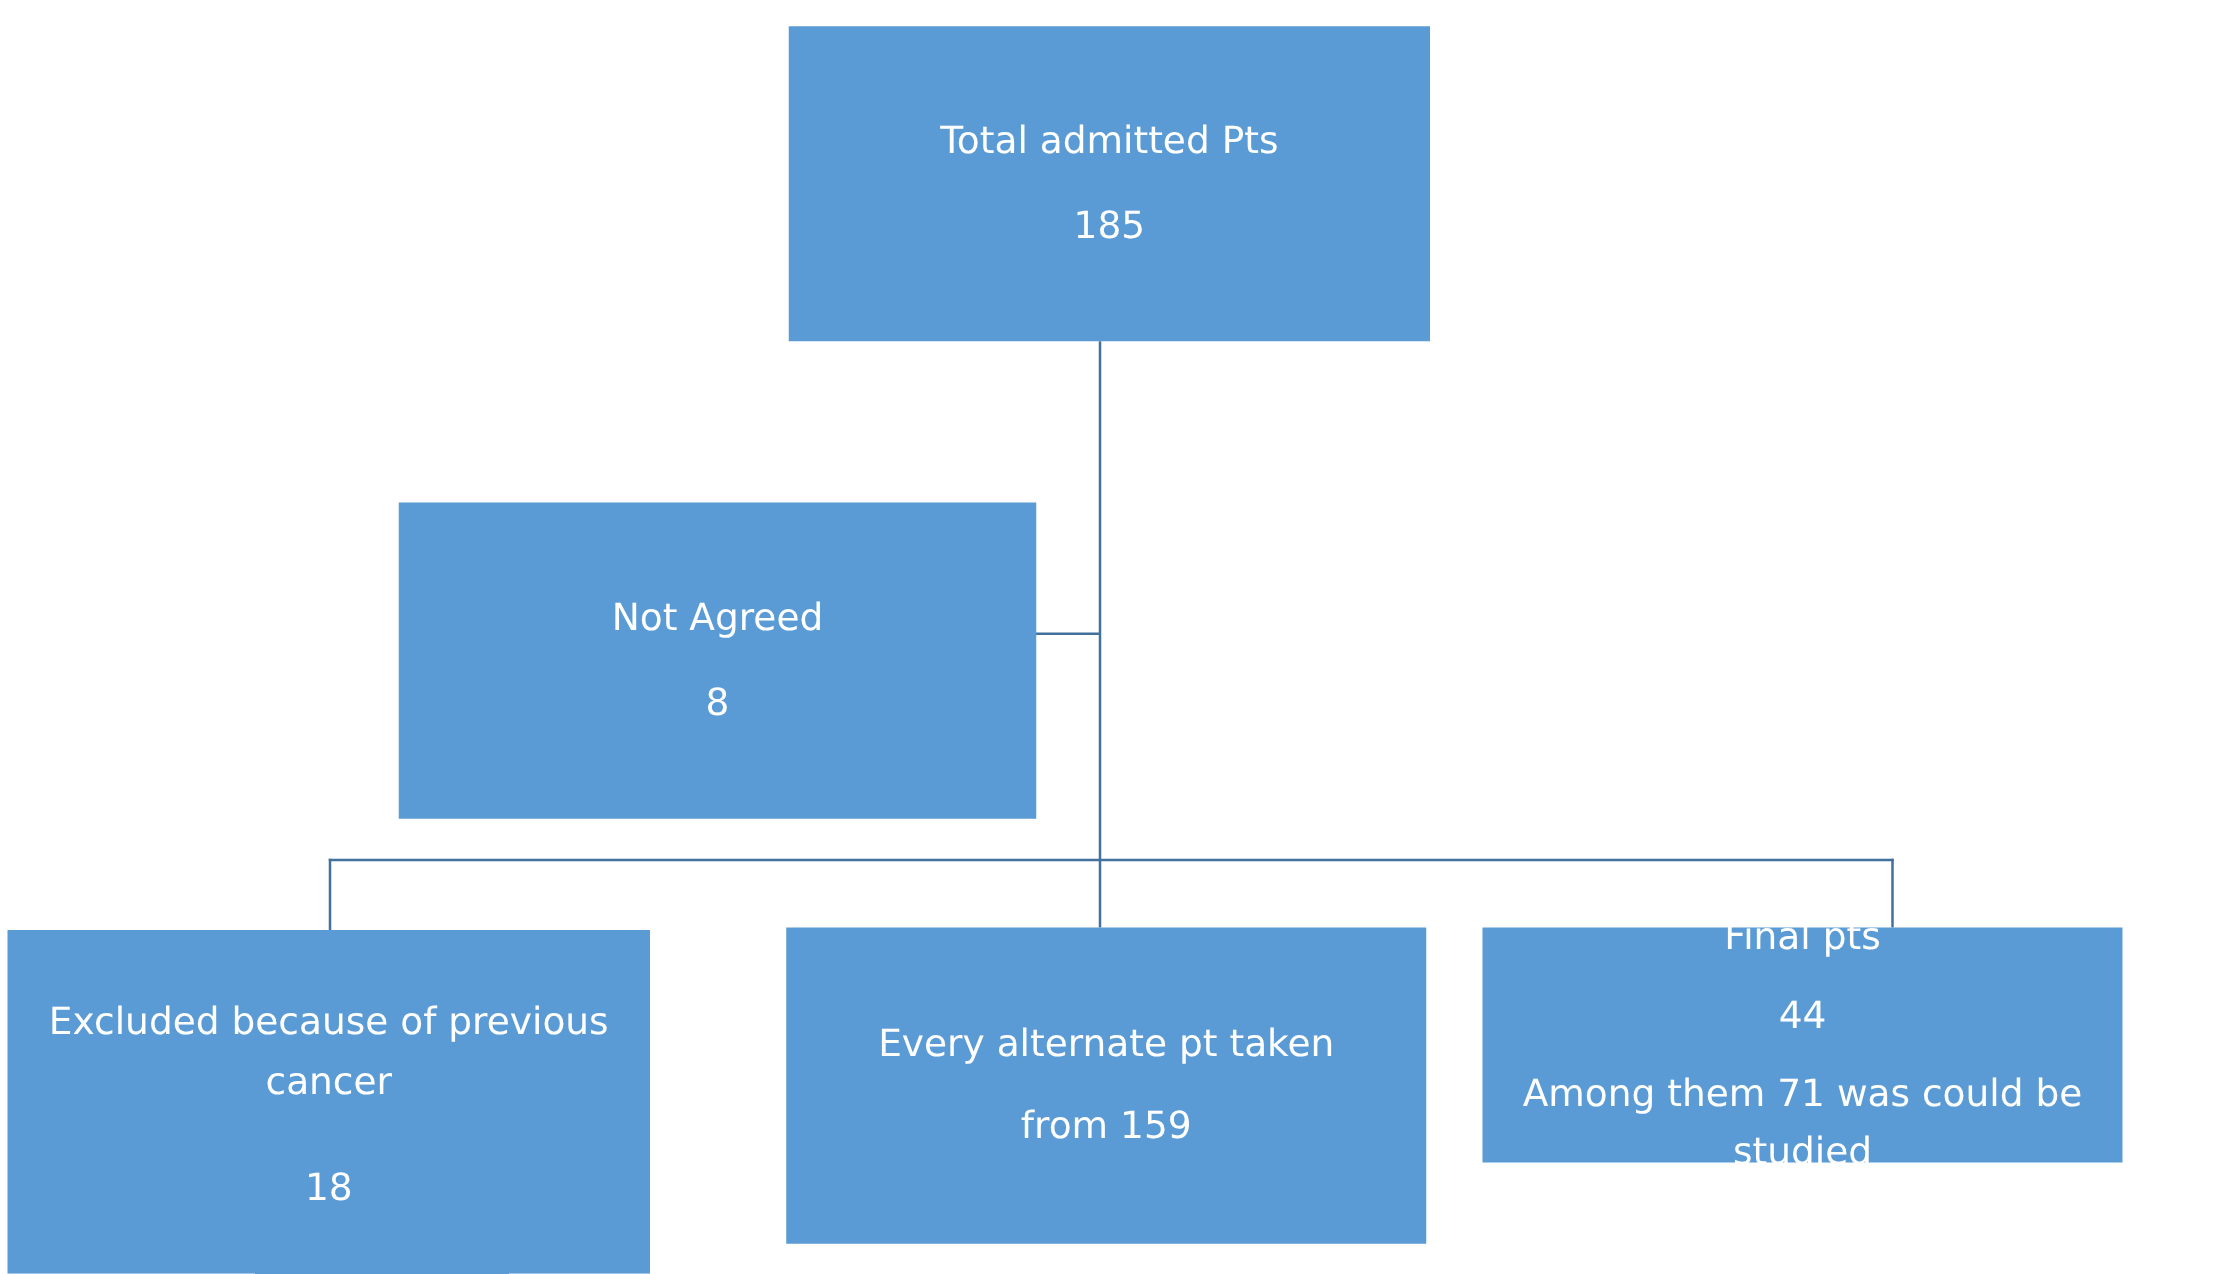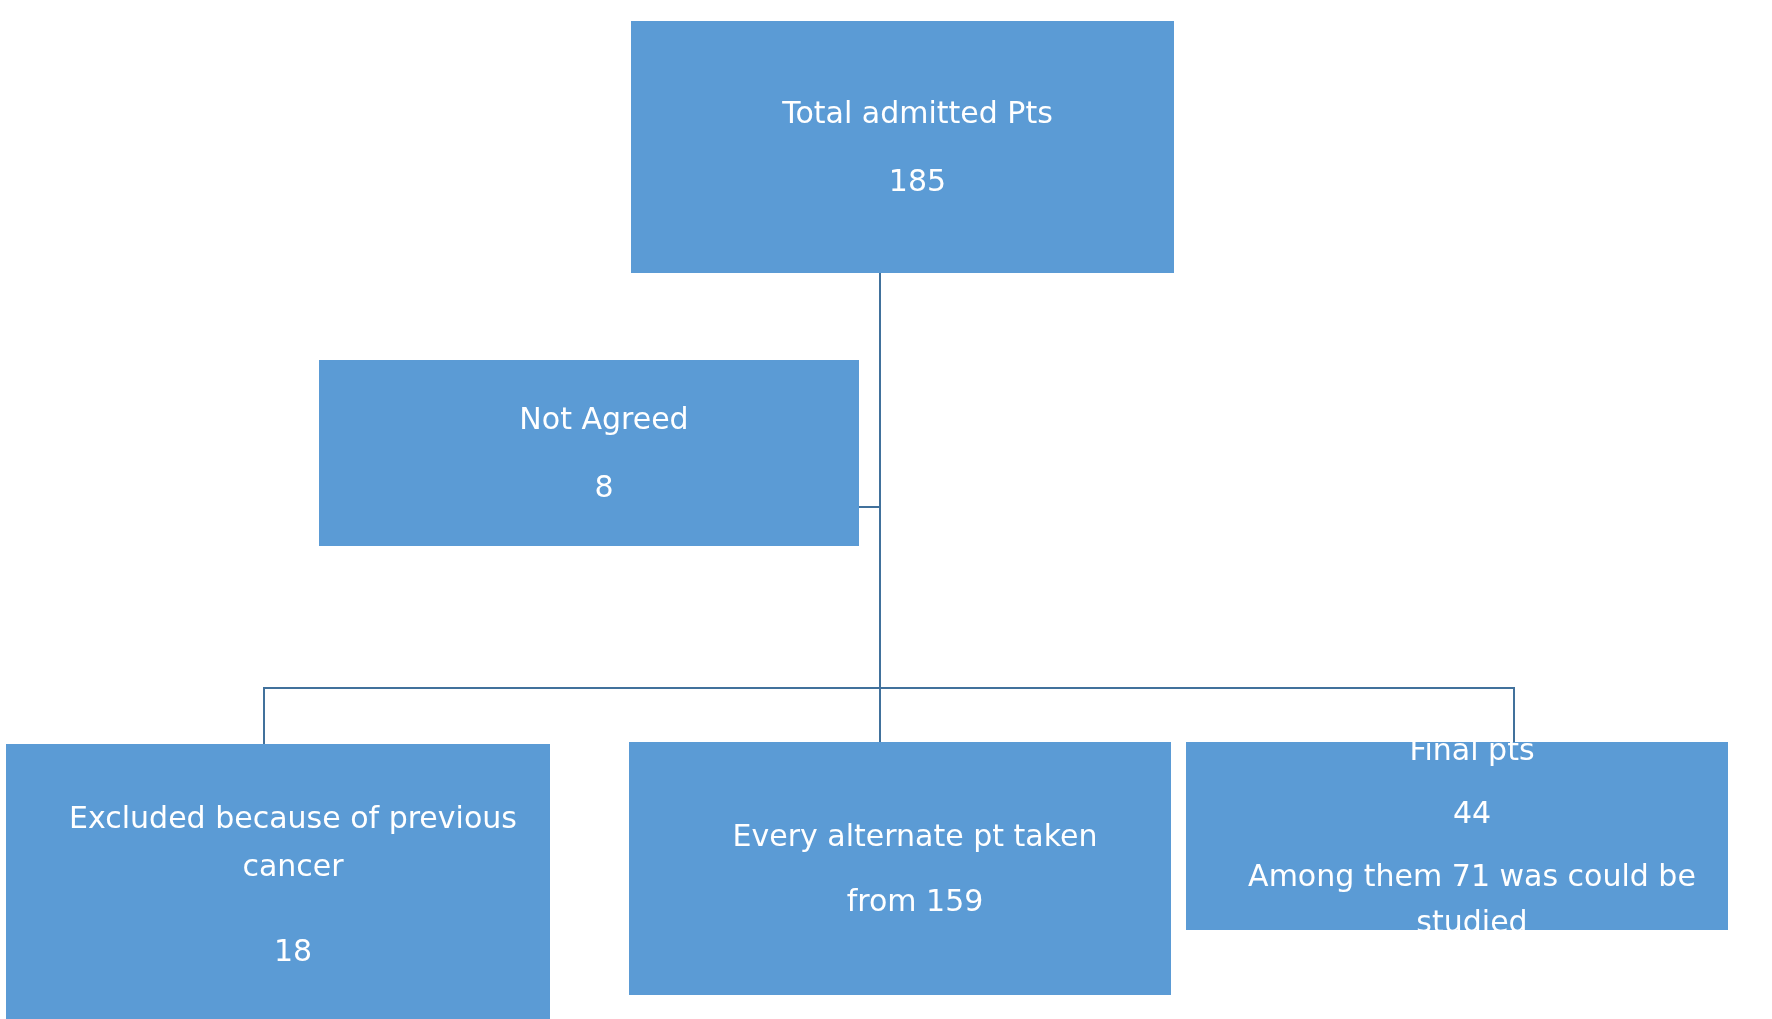--- a/index.html
+++ b/index.html
@@ -19,28 +19,27 @@
     position: absolute;
     background: #5b9bd5;
     color: #ffffff;
     display: flex;
     flex-direction: column;
     align-items: center;
     justify-content: center;
     text-align: left;
     font-size: 30px;
     line-height: 48px;
-    padding-left: 30px;
   }
   .node .line {
     white-space: nowrap;
   }
   
   .node-total     { left: 631px;  top: 21px;  width: 513px; height: 252px; }
-  .node-notagreed { left: 319px;  top: 360px; width: 510px; height: 186px; }
+  .node-notagreed { left: 319px;  top: 402px; width: 510px; height: 253px; }
   .node-excluded  { left: 6px;    top: 744px; width: 514px; height: 280px; }
   .node-alternate { left: 629px;  top: 742px; width: 512px; height: 253px; }
   .node-final     { left: 1186px; top: 742px; width: 512px; height: 188px; line-height: 46px; }
   
   .gap-20 { margin-top: 20px; }
   .gap-22 { margin-top: 37px; }
   .gap-17 { margin-top: 17px; }
   .gap-30 { margin-top: 30px; }
   .gap-27 { margin-top: 17px; }
   

